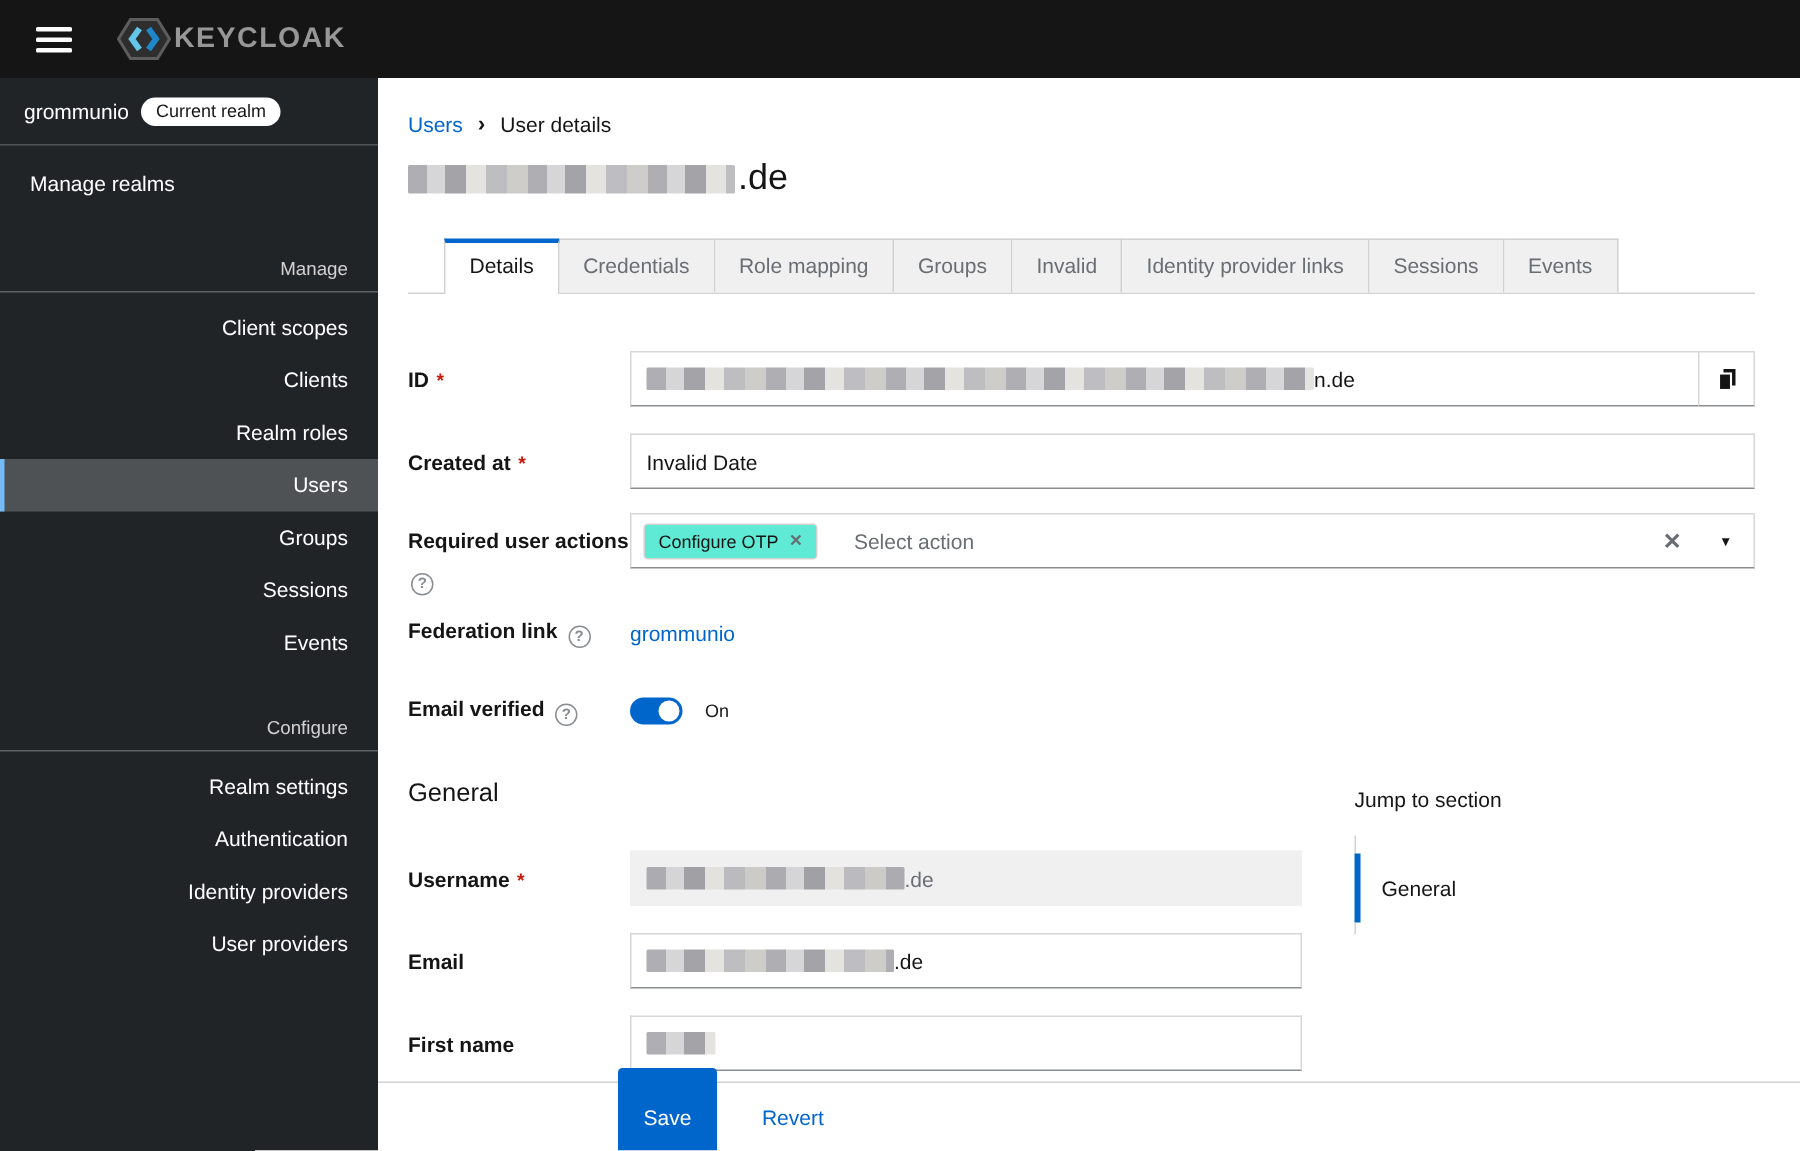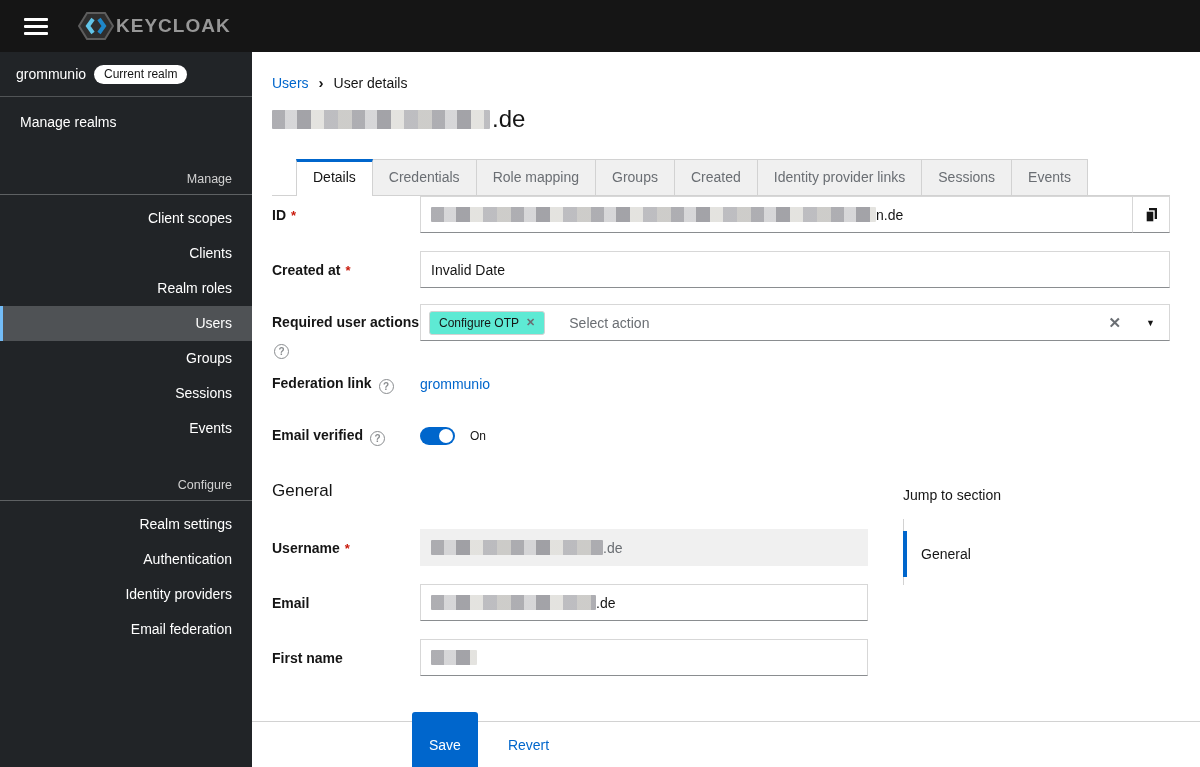--- a/index.html
+++ b/index.html
@@ -49,21 +49,21 @@
   .redact.tall { height:19px; }
 
   
   .tabs { margin-top:26px; display:flex; align-items:stretch; border-bottom:1px solid #d2d2d2; padding-left:24px; }
   .tab { font-size:14px; padding:9px 16px 10px; cursor:pointer; white-space:nowrap; color:#6a6e73; }
   .tab.active { background:#fff; color:#151515; border-top:3px solid #0066cc; border-left:1px solid #d2d2d2;
     border-right:1px solid #d2d2d2; margin-bottom:-1px; padding-top:7px; position:relative; z-index:1; }
   .tab.inactive { background:#f0f0f0; border-top:1px solid #d2d2d2; border-right:1px solid #d2d2d2; }
 
   
-  .form { }
+  .form { margin-top:38px; }
   .field-row { display:grid; grid-template-columns:148px 1fr; align-items:center; margin-bottom:18px; }
   .field-row.top-align { align-items:start; }
   .field-label { font-size:14px; font-weight:bold; color:#151515; }
   .req { color:#c9190b; margin-left:5px; font-size:13px; }
   .help-circle { display:inline-flex; align-items:center; justify-content:center; width:15px; height:15px;
     border:1px solid #8a8d90; border-radius:50%; color:#8a8d90; font-size:10px; font-weight:bold;
     margin-left:7px; vertical-align:-2px; cursor:pointer; }
   .help-below { display:inline-flex; margin:14px 0 0 2px; }
 
   .pf-input, .fake-input { width:100%; height:37px; border:1px solid #d7d7d7; border-bottom:1px solid #8a8d90;
@@ -147,21 +147,21 @@
       <div class="nav-item">Sessions</div>
       <div class="nav-item">Events</div>
     </div>
 
     <div class="nav-section">
       <div class="nav-section-title">Configure</div>
       <hr class="nav-section-sep">
       <div class="nav-item">Realm settings</div>
       <div class="nav-item">Authentication</div>
       <div class="nav-item">Identity providers</div>
-      <div class="nav-item">Email federation</div>
+      <div class="nav-item">User providers</div>
     </div>
   </nav>
 
   <main class="main">
     <div class="content">
 
       <div class="breadcrumb">
         <a class="breadcrumb-link">Users</a>
         <span class="breadcrumb-sep">›</span>
         <span>User details</span>
@@ -170,21 +170,21 @@
       <h1 class="page-title">
         <span class="redact tall" style="width:218px"></span>
         <span>.de</span>
       </h1>
 
       <div class="tabs">
         <div class="tab active">Details</div>
         <div class="tab inactive">Credentials</div>
         <div class="tab inactive">Role mapping</div>
         <div class="tab inactive">Groups</div>
-        <div class="tab inactive">Created</div>
+        <div class="tab inactive">Invalid</div>
         <div class="tab inactive">Identity provider links</div>
         <div class="tab inactive">Sessions</div>
         <div class="tab inactive">Events</div>
       </div>
 
       <div class="form">
 
         <div class="field-row">
           <div class="field-label">
             <span>ID</span><span class="req">*</span>

